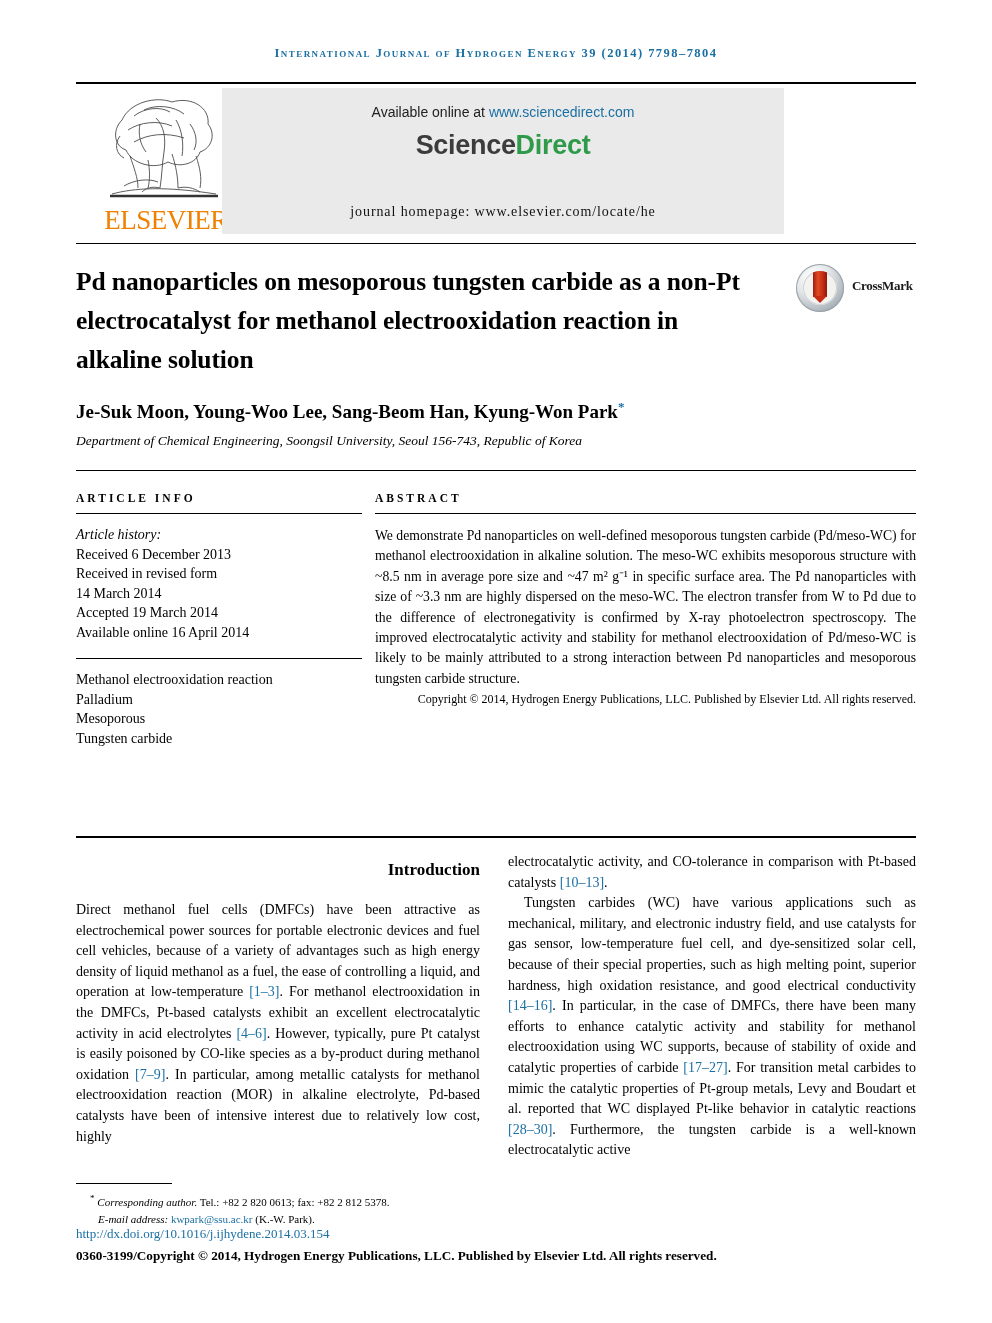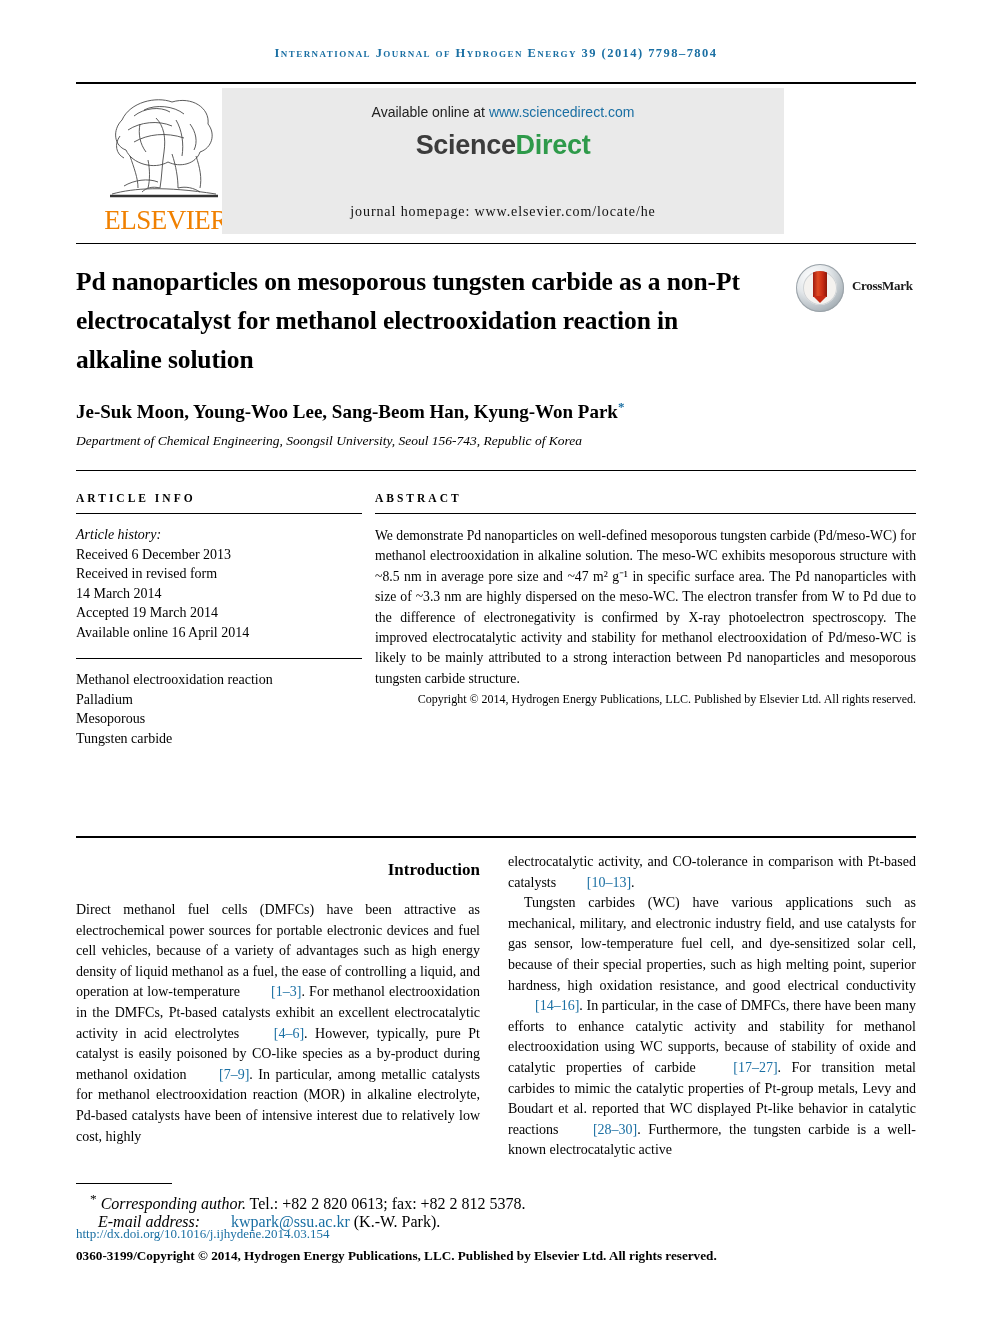--- a/index.html
+++ b/index.html
@@ -365,38 +365,38 @@
   }
   .para {
     font-family:"Liberation Serif", serif;
     font-size: 14px;
     line-height: 20.6px;
     text-align: justify;
     text-justify: inter-word;
     margin: 0;
   }
   .para + .para { text-indent: 16px; }
-  .ref { color:#1A6FA3;margin-left:27px; }
+  .ref { color:#1A6FA3; }
 
   
   .foot-rule {
     position:absolute;
     left: 76px;
     top: 1183px;
     width: 96px;
     height:1px;
     background:#000;
   }
   .foot {
     position:absolute;
     left: 76px;
     top: 1190px;
     width: 840px;
     font-family:"Liberation Serif", serif;
-    font-size: 16px;
+    font-size: 11px;
     line-height: 17.6px;
   }
   .foot .ind { padding-left: 14px; }
   .foot .ind2 { padding-left: 22px; }
   .doi {
     position:absolute;
     left: 76px;
     top: 1226px;
     font-family:"Liberation Serif", serif;
     font-size: 13px;

